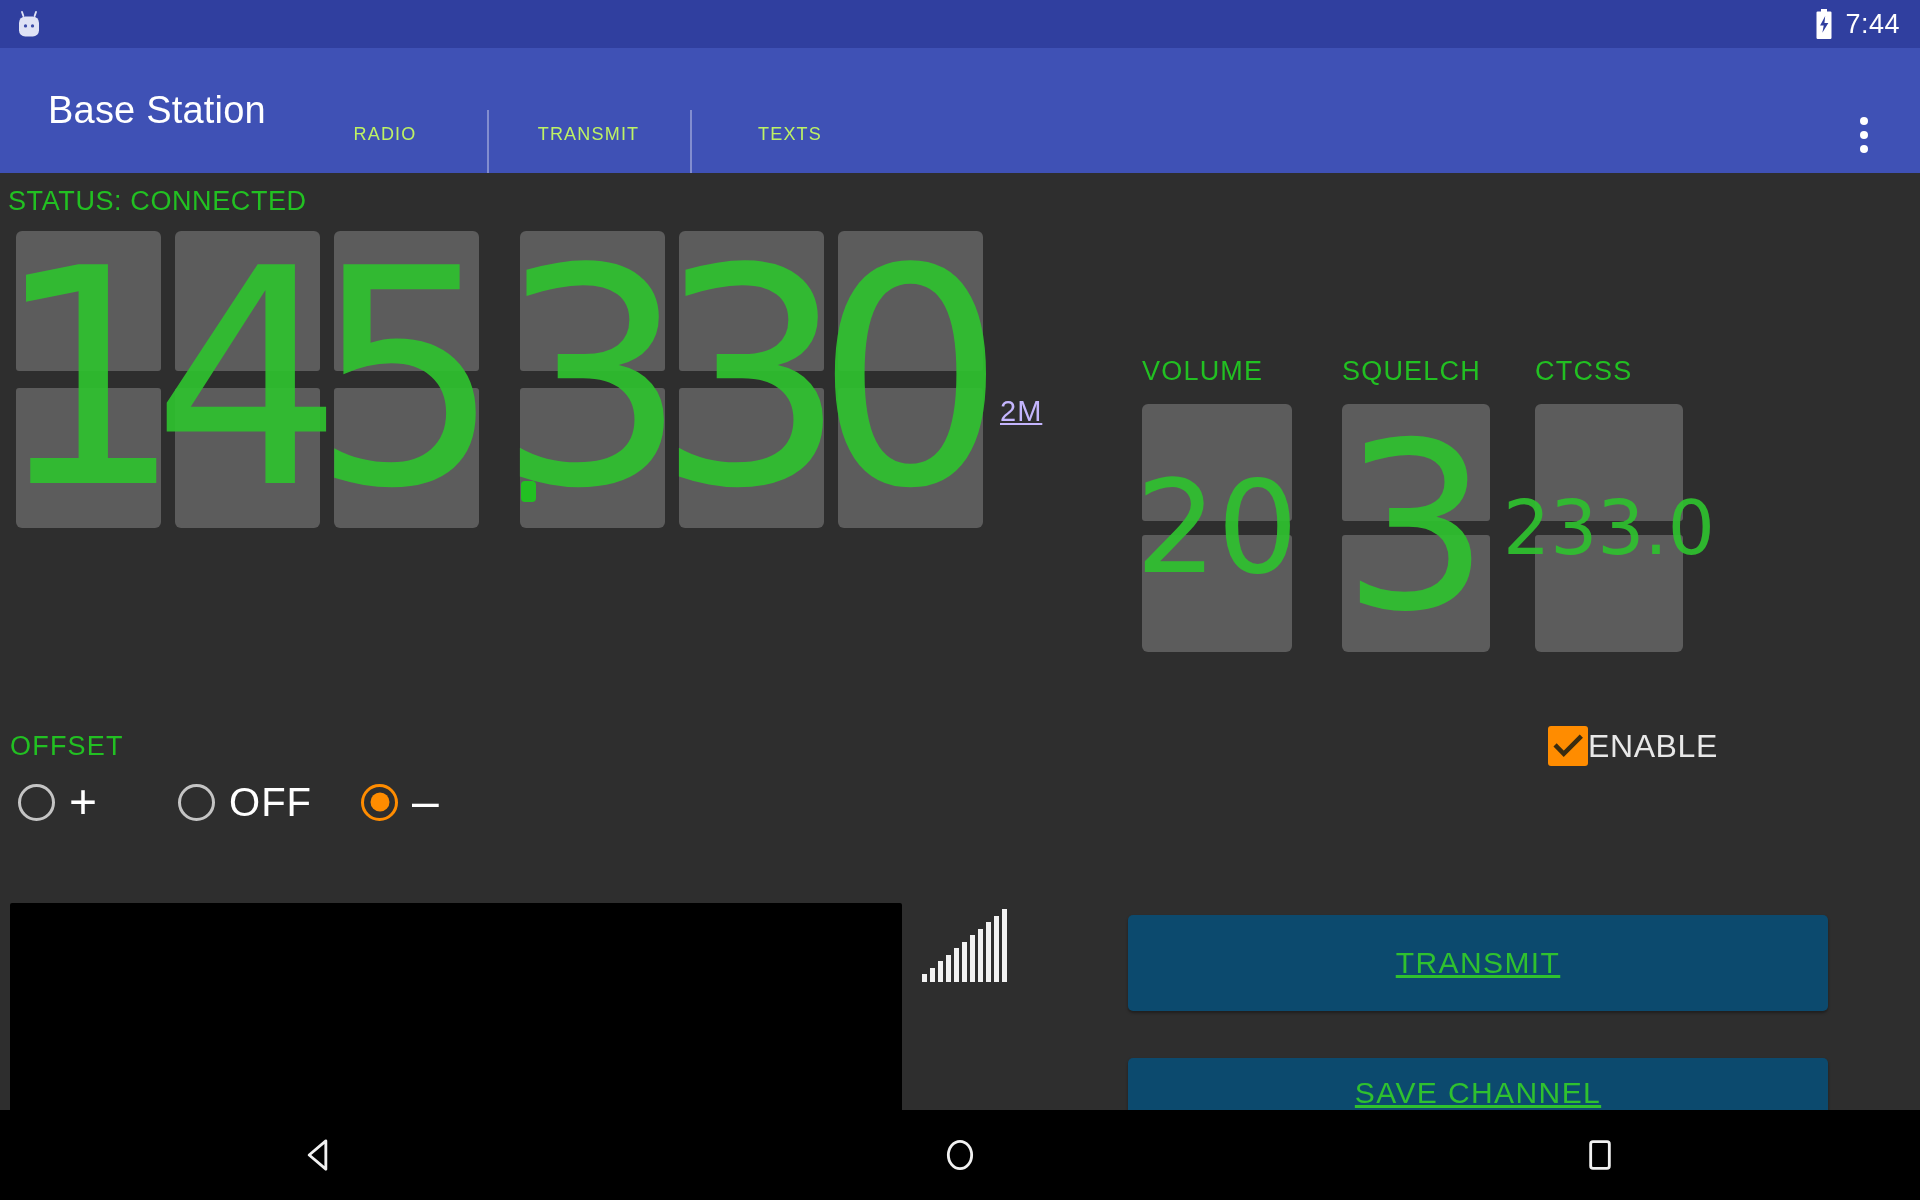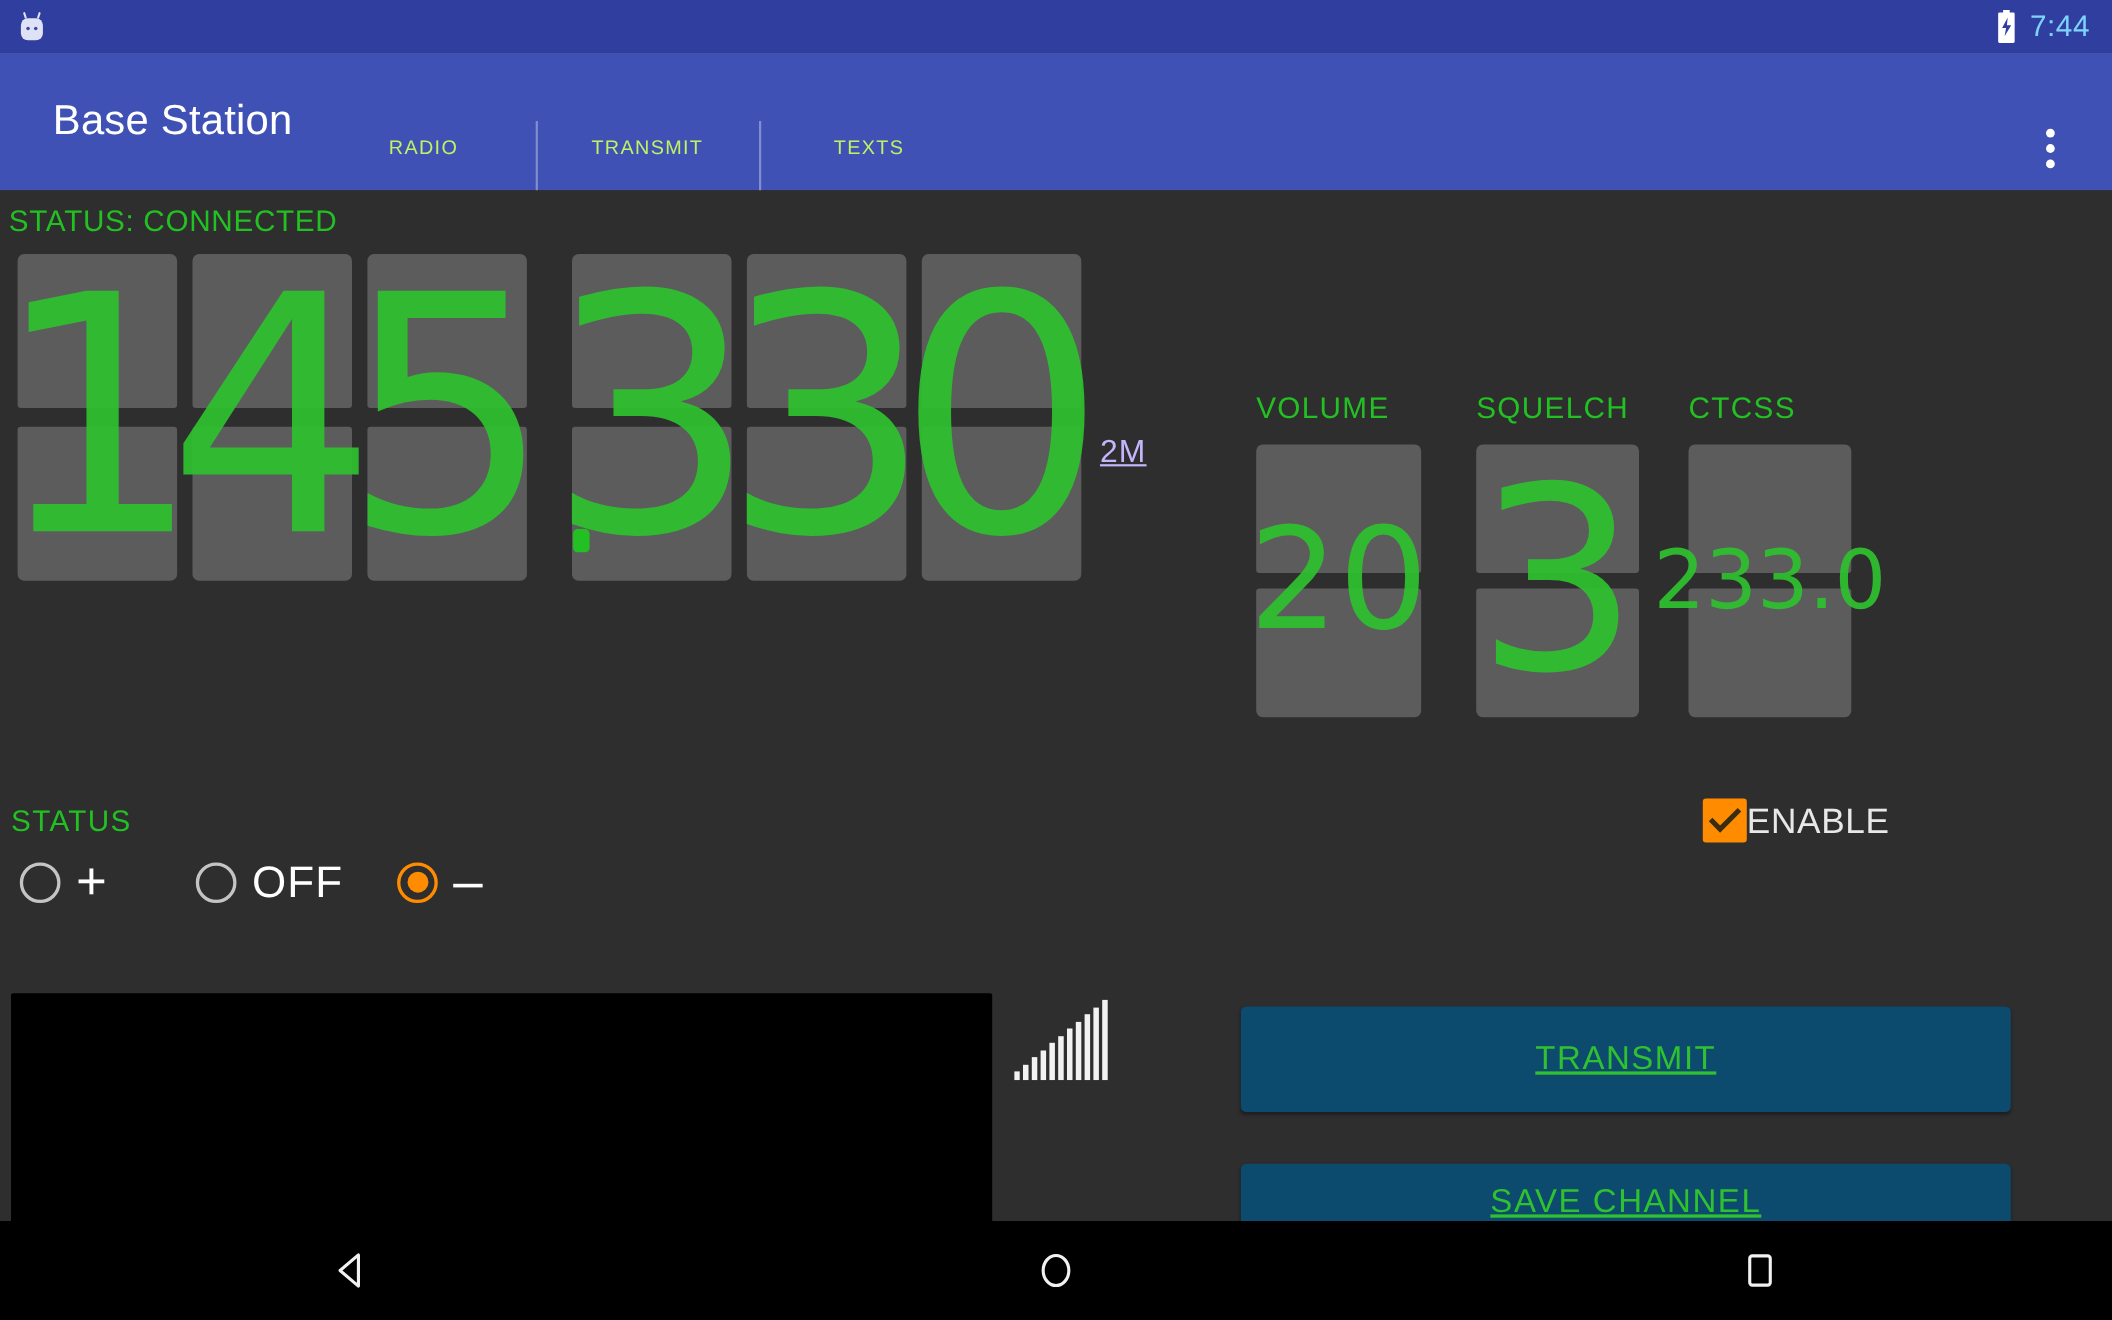--- a/index.html
+++ b/index.html
@@ -11,21 +11,21 @@
   }
   #app { position:relative; width:1920px; height:1200px; background:#2e2e2e; }
 
   
   .statusbar {
     position:absolute; left:0; top:0; width:1920px; height:48px;
     background:#303f9f; display:flex; align-items:center;
   }
   .sb-left { display:flex; align-items:center; padding-left:14px; gap:8px; }
   .sb-right { margin-left:auto; display:flex; align-items:center; gap:10px; padding-right:20px; }
-  .sb-time { color:#7dd3fc; font-size:27px; letter-spacing:0.5px; }
+  .sb-time { color:#ffffff; font-size:27px; letter-spacing:0.5px; }
   .droid-icon { width:30px; height:30px; position:relative; }
   .batt-icon { width:22px; height:30px; }
 
   
   .toolbar {
     position:absolute; left:0; top:48px; width:1920px; height:125px;
     background:#3f51b5;
   }
   .app-title {
     position:absolute; left:48px; top:0; height:125px;
@@ -308,21 +308,21 @@
 
     <div class="enable-row">
       <span class="cbox">
         <svg width="32" height="32" viewBox="0 0 24 24">
           <path d="M3.5 12.4l5.3 5.4L20.8 5.8" fill="none" stroke="#3a2c10" stroke-width="3.4" stroke-linecap="square"></path>
         </svg>
       </span>
       <span class="enable-label">ENABLE</span>
     </div>
 
-    <div class="offset-label">STATUS</div>
+    <div class="offset-label">OFFSET</div>
     <div class="radio-row">
       <div class="radio-item">
         <span class="rad"></span>
         <span class="rad-lbl sym">+</span>
       </div>
       <span class="gap-a"></span>
       <div class="radio-item">
         <span class="rad"></span>
         <span class="rad-lbl">OFF</span>
       </div>

